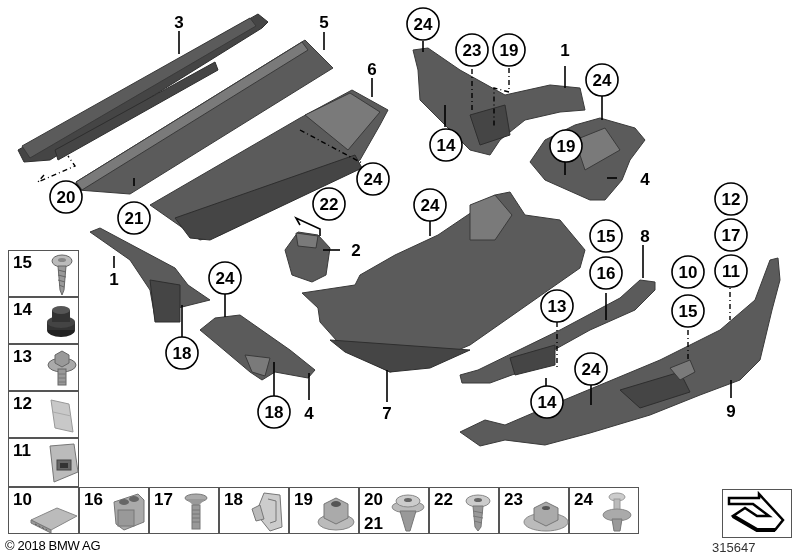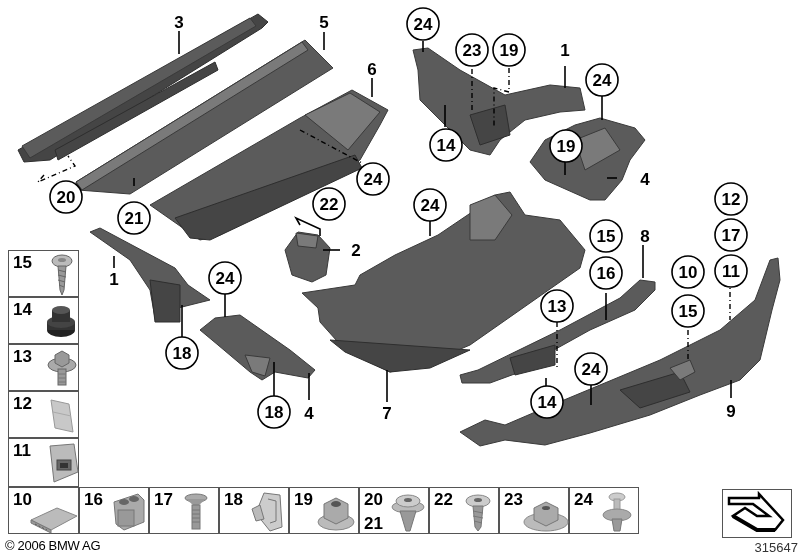--- a/index.html
+++ b/index.html
@@ -11,21 +11,21 @@
   .leader{stroke:#000;stroke-width:1.6;fill:none;}
   .leader-dash{stroke:#000;stroke-width:1.4;fill:none;stroke-dasharray:5 3 1 3;}
   .callout-circle{fill:#fff;stroke:#000;stroke-width:1.6;}
   .callout-text{font-family:"Liberation Sans",sans-serif;font-weight:bold;font-size:17px;fill:#000;text-anchor:middle;dominant-baseline:central;}
   .plain-label{font-family:"Liberation Sans",sans-serif;font-weight:bold;font-size:17px;fill:#000;text-anchor:middle;dominant-baseline:central;}
   .legend-box{position:absolute;border:1px solid #555;background:#fff;box-sizing:border-box;}
   .legend-num{position:absolute;left:4px;top:2px;font-weight:bold;font-size:17px;color:#000;line-height:20px;}
   .legend-num2{position:absolute;left:4px;top:26px;font-weight:bold;font-size:17px;color:#000;line-height:20px;}
   .legend-icon{position:absolute;}
   #copyright{position:absolute;left:5px;top:538px;font-size:13px;color:#000;letter-spacing:-0.3px;}
-  #image-number{position:absolute;left:712px;top:540px;width:86px;text-align:right;font-size:13px;color:#333;}
+  #image-number{position:absolute;left:712px;top:540px;width:86px;text-align:left;font-size:13px;color:#333;}
   #orientation-box{position:absolute;left:722px;top:489px;width:70px;height:49px;border:1px solid #555;background:#fff;box-sizing:border-box;}
 </style>
 </head>
 <body>
 
 <svg id="diagram" viewBox="0 0 800 560" xmlns="http://www.w3.org/2000/svg">
 
   <g>
     <polygon class="part-dark" points="18,150 258,14 268,22 262,28 50,160 24,162"></polygon>
     <polygon class="part" points="22,146 250,18 256,26 30,158"></polygon>
@@ -377,14 +377,14 @@
   </div>
 </div>
 
 <div id="orientation-box">
   <svg width="68" height="47" viewBox="0 0 68 47" style="position:absolute;left:0;top:0;">
     <polygon points="6,8 36,8 36,4 60,30 52,40 34,40 10,26 22,18 34,26 46,26 30,14 6,14" fill="#fff" stroke="#000" stroke-width="2.5" stroke-linejoin="miter"></polygon>
     <polyline points="10,26 34,40 52,40" fill="none" stroke="#000" stroke-width="4"></polyline>
   </svg>
 </div>
 
-<div id="copyright">© 2006 BMW AG</div>
+<div id="copyright">© 2018 BMW AG</div>
 <div id="image-number">315647</div>
 
 </body></html>

